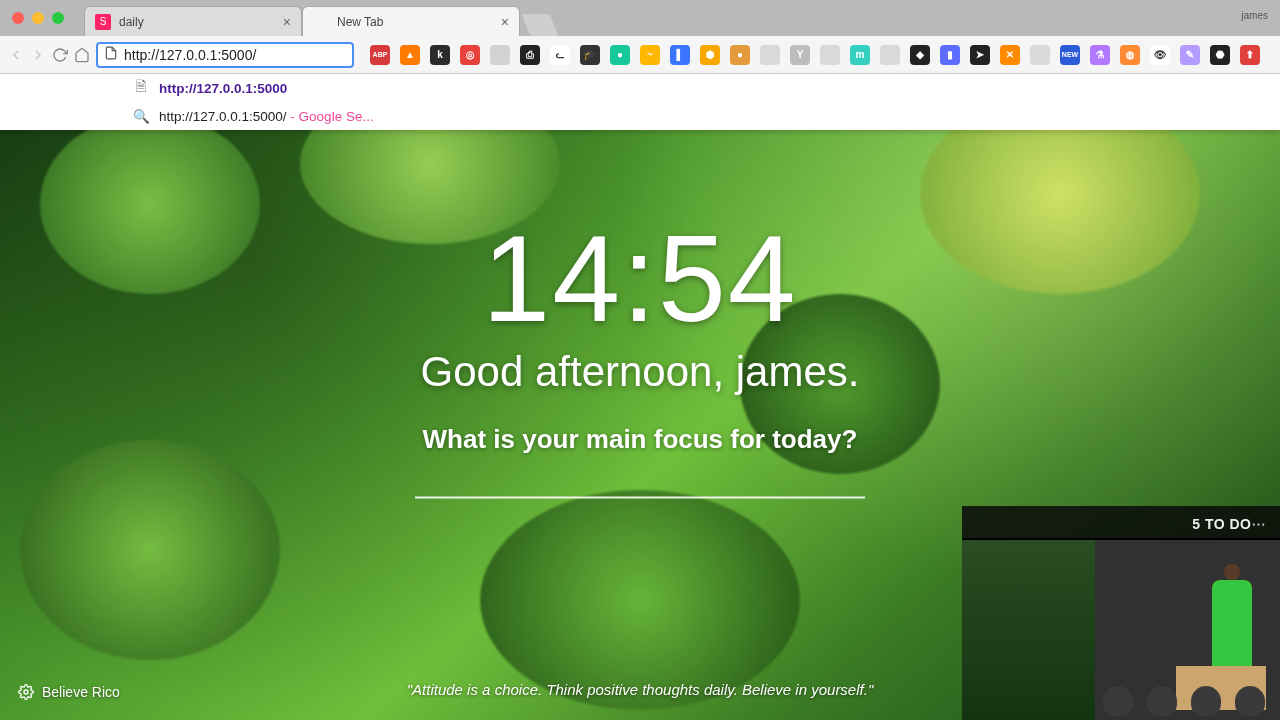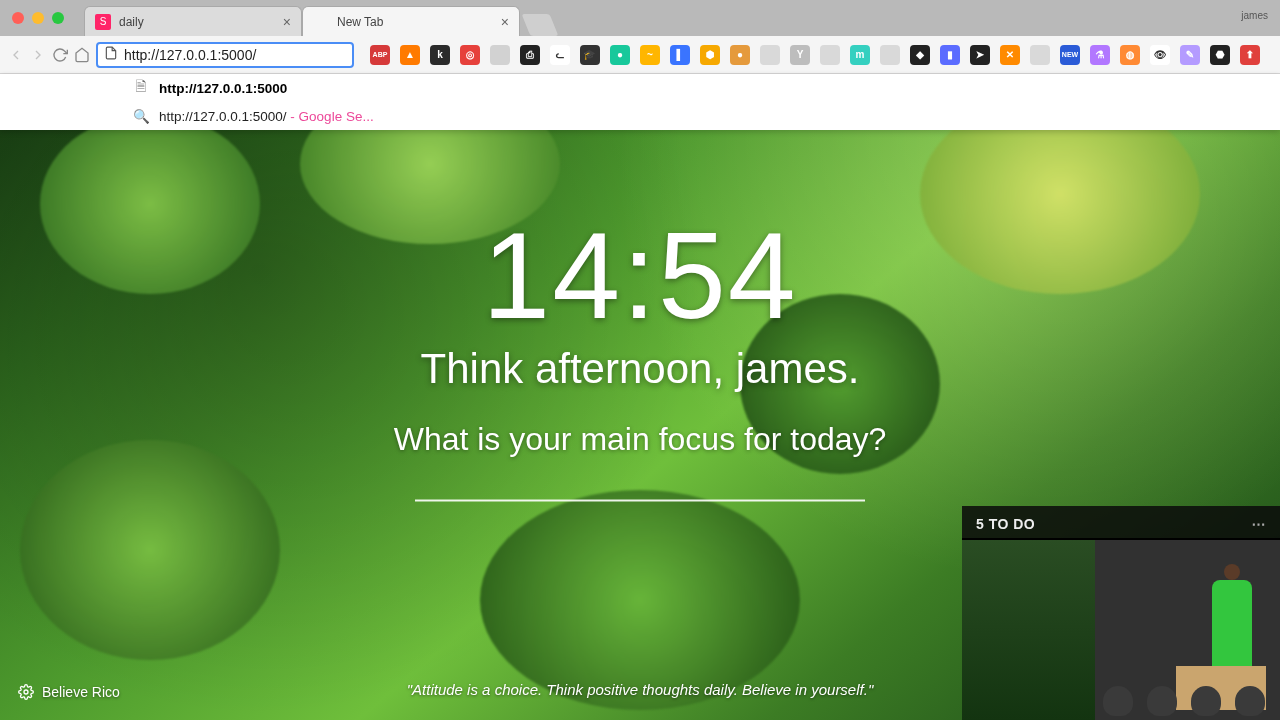--- a/index.html
+++ b/index.html
@@ -40,49 +40,49 @@
   .ext-icons { display: flex; align-items: center; gap: 10px; margin-left: 10px; }
   .ext { width: 20px; height: 20px; border-radius: 4px; display:inline-flex; align-items:center; justify-content:center; font-size:10px; font-weight:700; color:#fff; cursor:pointer; }
   .menu-dots { margin-left: auto; color:#666; font-size:18px; letter-spacing:1px; cursor:pointer; padding:0 6px;}
 
   
   .omnibox-dd {
     position: absolute; left: 0; top: 74px; width: 1280px; background:#fff; z-index: 50; box-shadow: 0 2px 6px rgba(0,0,0,.2);
   }
   .omni-row { display:flex; align-items:center; height:28px; padding: 0 8px 0 133px; font-size: 13.5px; gap: 10px;}
   .omni-row .row-icon { width:16px; text-align:center; color:#6b6b6b; }
-  .omni-primary a { color:#000000; text-decoration:none; }
+  .omni-primary a { color:#4c1d95; text-decoration:none; }
   .omni-primary .match-bold { font-weight:700; }
   .omni-secondary { color:#222; }
   .omni-secondary .suffix { color:#ec4899; }
 
   
   .content {
     position: relative; width: 1280px; height: calc(720px - 36px - 38px); overflow: hidden;
     background:
      radial-gradient(circle at 20% 30%, rgba(0,0,0,.25), transparent 40%),
      radial-gradient(circle at 80% 15%, rgba(255,255,180,.25), transparent 35%),
      linear-gradient(140deg,#163a12 0%, #2e6a1e 18%, #4d9a2d 38%, #6fbf3b 55%, #3c7c24 75%, #184317 100%);
   }
   
   .leaf { position:absolute; border-radius:50%; filter: blur(1px); opacity:.9;}
   .center-stack { position:absolute; left:50%; top:44%; transform:translate(-50%,-50%); text-align:center; color:#fff; width: 70%; }
   .clock { font-size: 122px; font-weight: 500; letter-spacing: 2px; line-height: 1; text-shadow: 0 2px 6px rgba(0,0,0,.4);}
   .greet { font-size: 42px; font-weight: 500; margin-top: 8px; text-shadow: 0 2px 6px rgba(0,0,0,.4);}
-  .focus-q { font-size: 32px; margin-top: 28px; font-weight:400; text-shadow: 0 1px 4px rgba(0,0,0,.4);}
+  .focus-q { font-size: 26px; margin-top: 28px; font-weight:700; text-shadow: 0 1px 4px rgba(0,0,0,.4);}
   .focus-line { width: 450px; height: 2px; background: rgba(255,255,255,.9); margin: 42px auto 0; }
   .quote { position:absolute; bottom:22px; left:50%; transform:translateX(-50%); color:#fff; font-size:15px; font-style:italic; width: 70%; text-align:center; text-shadow:0 1px 3px rgba(0,0,0,.5);}
   .location { position:absolute; bottom:20px; left:18px; color:#fff; font-size:14px; display:flex; align-items:center; gap:8px; text-shadow:0 1px 3px rgba(0,0,0,.5);}
   .gear { width:16px; height:16px; }
 
   
   .todo-widget {
     position:absolute; right: 0; bottom: 0; width: 318px; background: rgba(10,10,10,.85); color:#eee; font-size:14px;
   }
-  .todo-head { display:flex; align-items:center; justify-content:space-between; padding: 10px 14px 6px; font-weight:700; letter-spacing:.5px; }
+  .todo-head { display:flex; align-items:center; justify-content:flex-end; padding: 10px 14px 6px; font-weight:700; letter-spacing:.5px; }
   .todo-head .dots { color:#aaa; cursor:pointer; }
   .todo-item { display:flex; align-items:center; gap:10px; padding: 4px 14px 10px; }
   .todo-item input[type=checkbox]{ width:14px; height:14px; }
 
   
   .pip {
     position:absolute; right:0; bottom:0; width:318px; height:182px; background:#111; z-index:60; border-top:2px solid #000;
     display:flex;
   }
   .pip .slide { flex:1; background:linear-gradient(#2a4d23,#133410); }
@@ -201,21 +201,21 @@
 
   <div class="leaf" style="left:40px;top:40px;width:220px;height:180px;background:radial-gradient(circle,#86c94a,#2d6b1f);"></div>
   <div class="leaf" style="left:300px;top:10px;width:260px;height:160px;background:radial-gradient(circle,#a0d95a,#3e7f24);"></div>
   <div class="leaf" style="right:80px;top:20px;width:280px;height:200px;background:radial-gradient(circle,#d8e469,#6fa531);"></div>
   <div class="leaf" style="left:20px;bottom:60px;width:260px;height:220px;background:radial-gradient(circle,#7cc244,#235516);"></div>
   <div class="leaf" style="left:480px;bottom:10px;width:320px;height:220px;background:radial-gradient(circle,#68b63a,#1d4a12);"></div>
   <div class="leaf" style="right:340px;top:220px;width:200px;height:180px;background:radial-gradient(circle,#4f9a2d,#173f10);"></div>
 
   <div class="center-stack">
     <div class="clock">14:54</div>
-    <div class="greet">Think afternoon, james.</div>
+    <div class="greet">Good afternoon, james.</div>
     <div class="focus-q">What is your main focus for today?</div>
     <div class="focus-line"></div>
   </div>
 
   <div class="quote">"Attitude is a choice. Think positive thoughts daily. Believe in yourself."</div>
 
   <div class="location">
     <svg class="gear" viewBox="0 0 24 24" fill="none" stroke="#fff" stroke-width="2">
         <circle cx="12" cy="12" r="3"></circle>
         <path d="M19.4 15a1.65 1.65 0 0 0 .33 1.82l.06.06a2 2 0 1 1-2.83 2.83l-.06-.06a1.65 1.65 0 0 0-1.82-.33 1.65 1.65 0 0 0-1 1.51V21a2 2 0 0 1-4 0v-.09a1.65 1.65 0 0 0-1-1.51 1.65 1.65 0 0 0-1.82.33l-.06.06a2 2 0 1 1-2.83-2.83l.06-.06A1.65 1.65 0 0 0 4.6 15a1.65 1.65 0 0 0-1.51-1H3a2 2 0 0 1 0-4h.09A1.65 1.65 0 0 0 4.6 9a1.65 1.65 0 0 0-.33-1.82l-.06-.06A2 2 0 1 1 7.04 4.29l.6.06A1.65 1.65 0 0 0 9 4.6a1.65 1.65 0 0 0 1-1.51V3a2 2 0 0 1 4 0v.09c0 .66.39 1.26 1 1.51a1.65 1.65 0 0 0 1.82-.33l.06-.06a2 2 0 1 1 2.83 2.83l-.06.06A1.65 1.65 0 0 0 19.4 9c.25.61.85 1 1.51 1H21a2 2 0 0 1 0 4h-.09a1.65 1.65 0 0 0-1.51 1z"></path>

